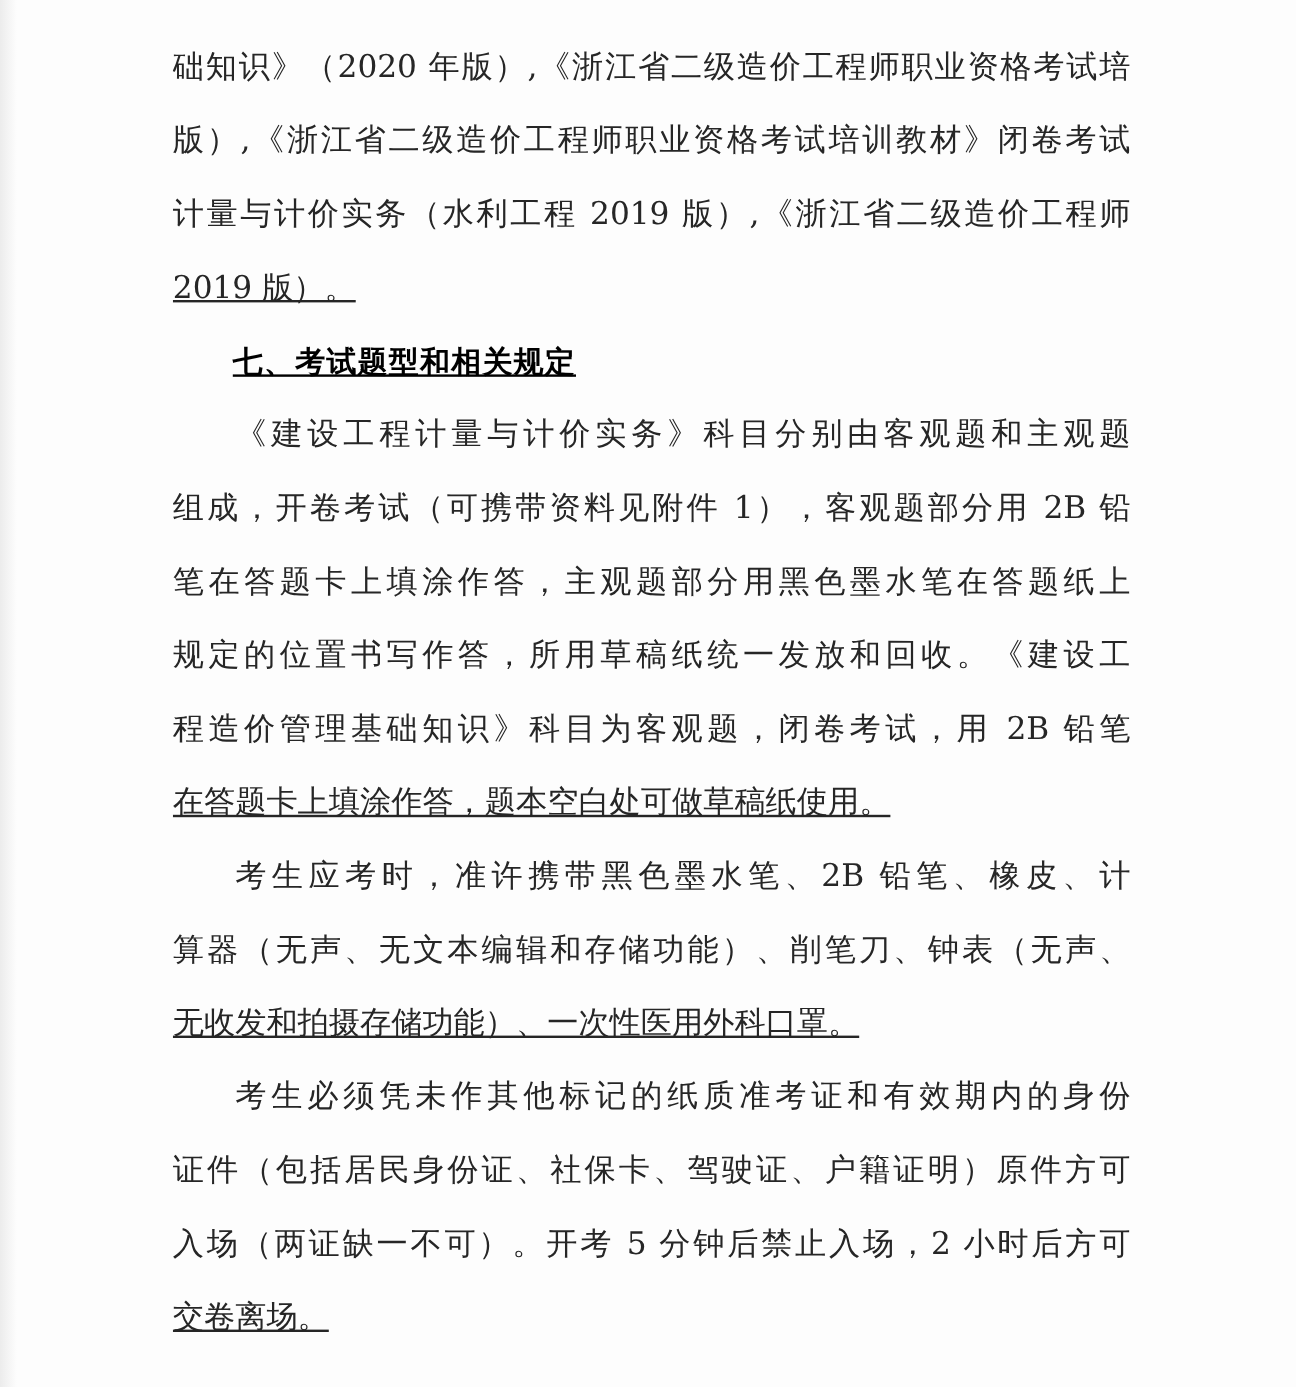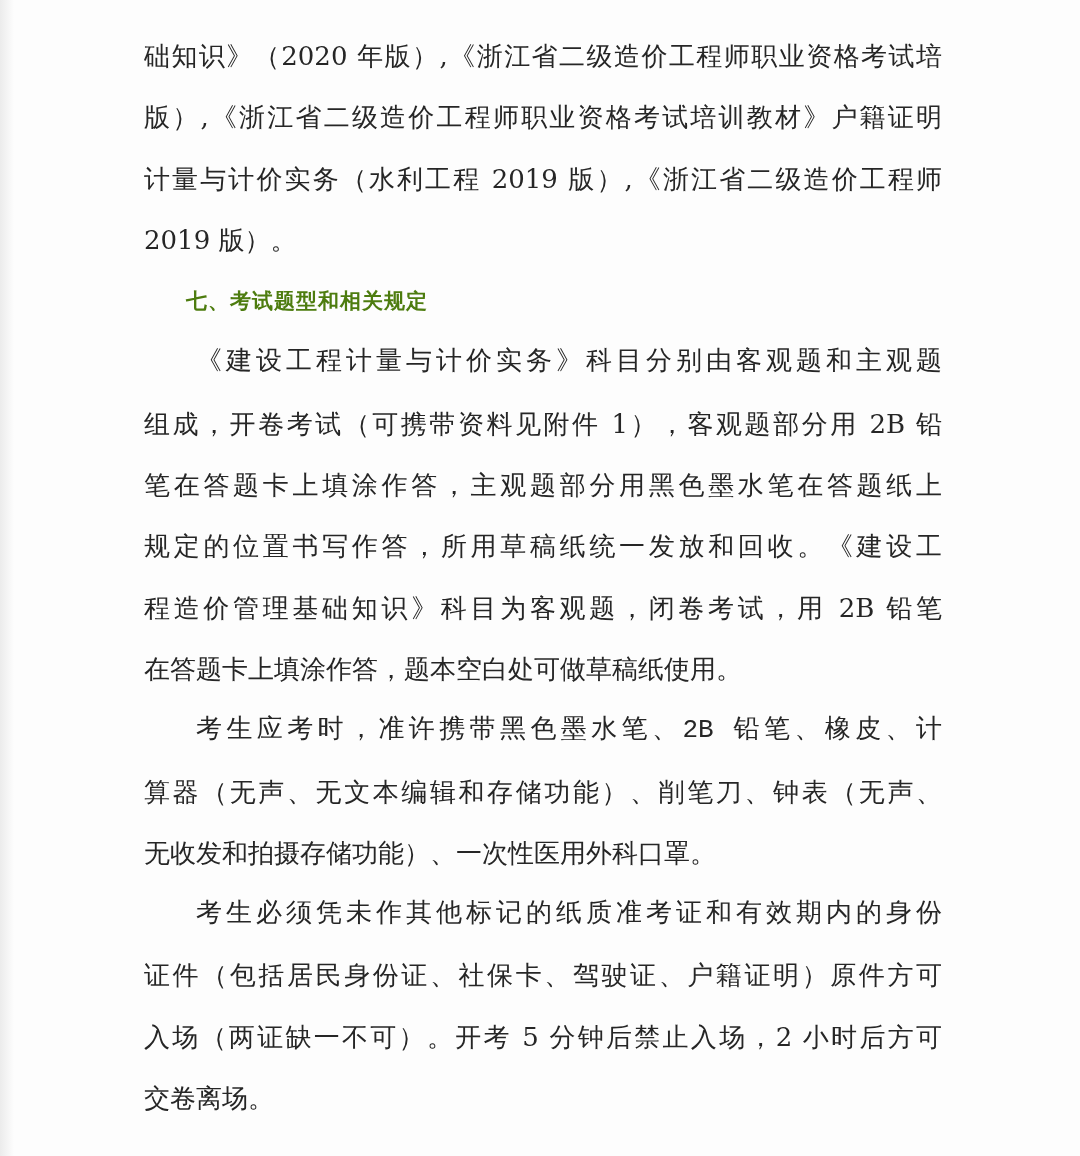--- a/index.html
+++ b/index.html
@@ -38,44 +38,44 @@
     line-height: 57.3px;
     height: 57.3px;
     color: #262626;
     text-align: justify;
     text-align-last: justify;
     overflow: hidden;
   }
   .ln.last {
     text-align: left;
     text-align-last: left;
+    text-decoration: underline;
   }
   .ln.indent {
     text-indent: 2em;
-    font-family: Liberation Mono, monospace;
   }
   .heading {
     font-family: "DejaVu Sans", "Liberation Sans", sans-serif;
     font-weight: 700;
-    font-size: 21px;
-    color: #4d7c0f;
+    font-size: 25px;
+    color: #000000;
     text-align: left;
     text-align-last: left;
     text-indent: 2em;
     letter-spacing: 1px;
   }
 </style>
 </head>
 <body>
 
 <div class="page">
   <div class="content">
 
     <p class="ln">础知识》（2020 年版）,《浙江省二级造价工程师职业资格考试培</p>
-    <p class="ln">版）,《浙江省二级造价工程师职业资格考试培训教材》户籍证明</p>
+    <p class="ln">版）,《浙江省二级造价工程师职业资格考试培训教材》闭卷考试</p>
     <p class="ln">计量与计价实务（水利工程 2019 版）,《浙江省二级造价工程师</p>
     <p class="ln last">2019 版）。</p>
 
     <p class="ln last heading">七、考试题型和相关规定</p>
 
     <p class="ln indent">《建设工程计量与计价实务》科目分别由客观题和主观题</p>
     <p class="ln">组成，开卷考试（可携带资料见附件 1），客观题部分用 2B 铅</p>
     <p class="ln">笔在答题卡上填涂作答，主观题部分用黑色墨水笔在答题纸上</p>
     <p class="ln">规定的位置书写作答，所用草稿纸统一发放和回收。《建设工</p>
     <p class="ln">程造价管理基础知识》科目为客观题，闭卷考试，用 2B 铅笔</p>

